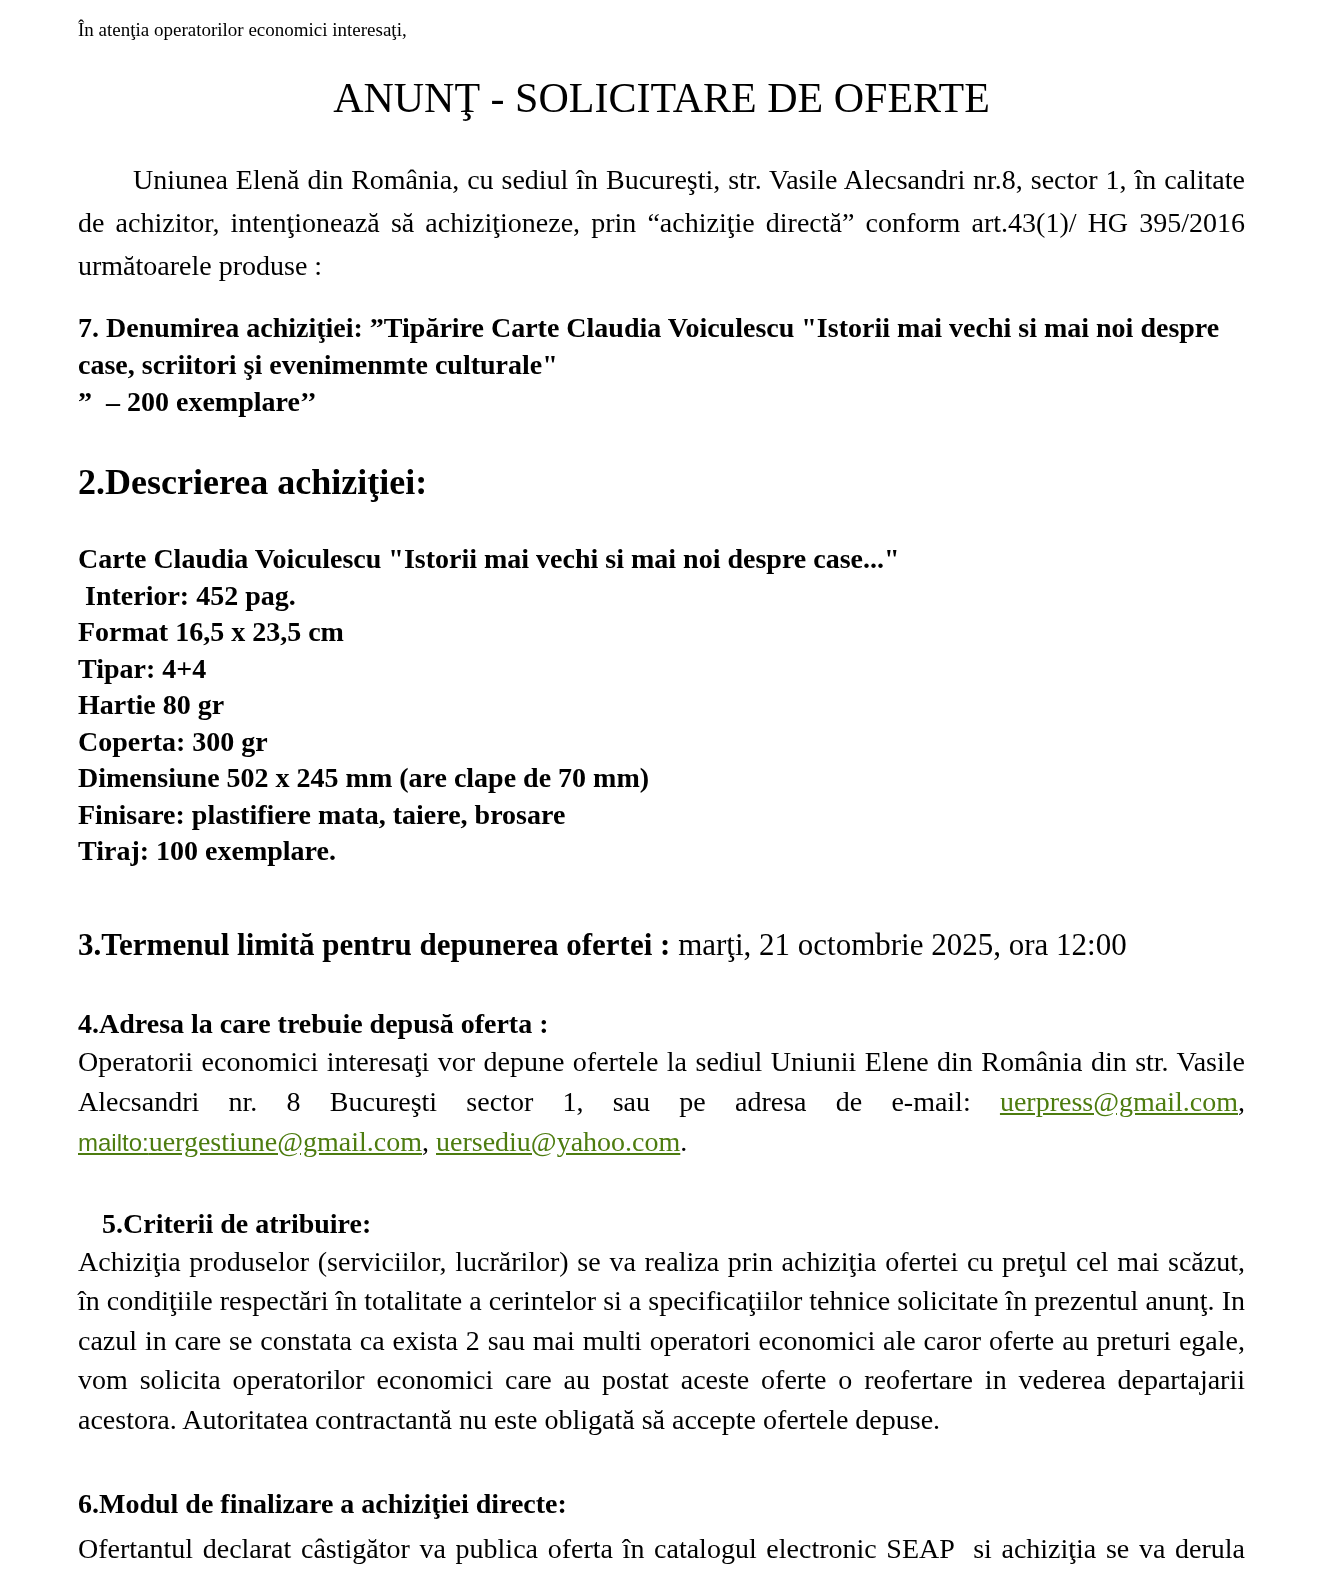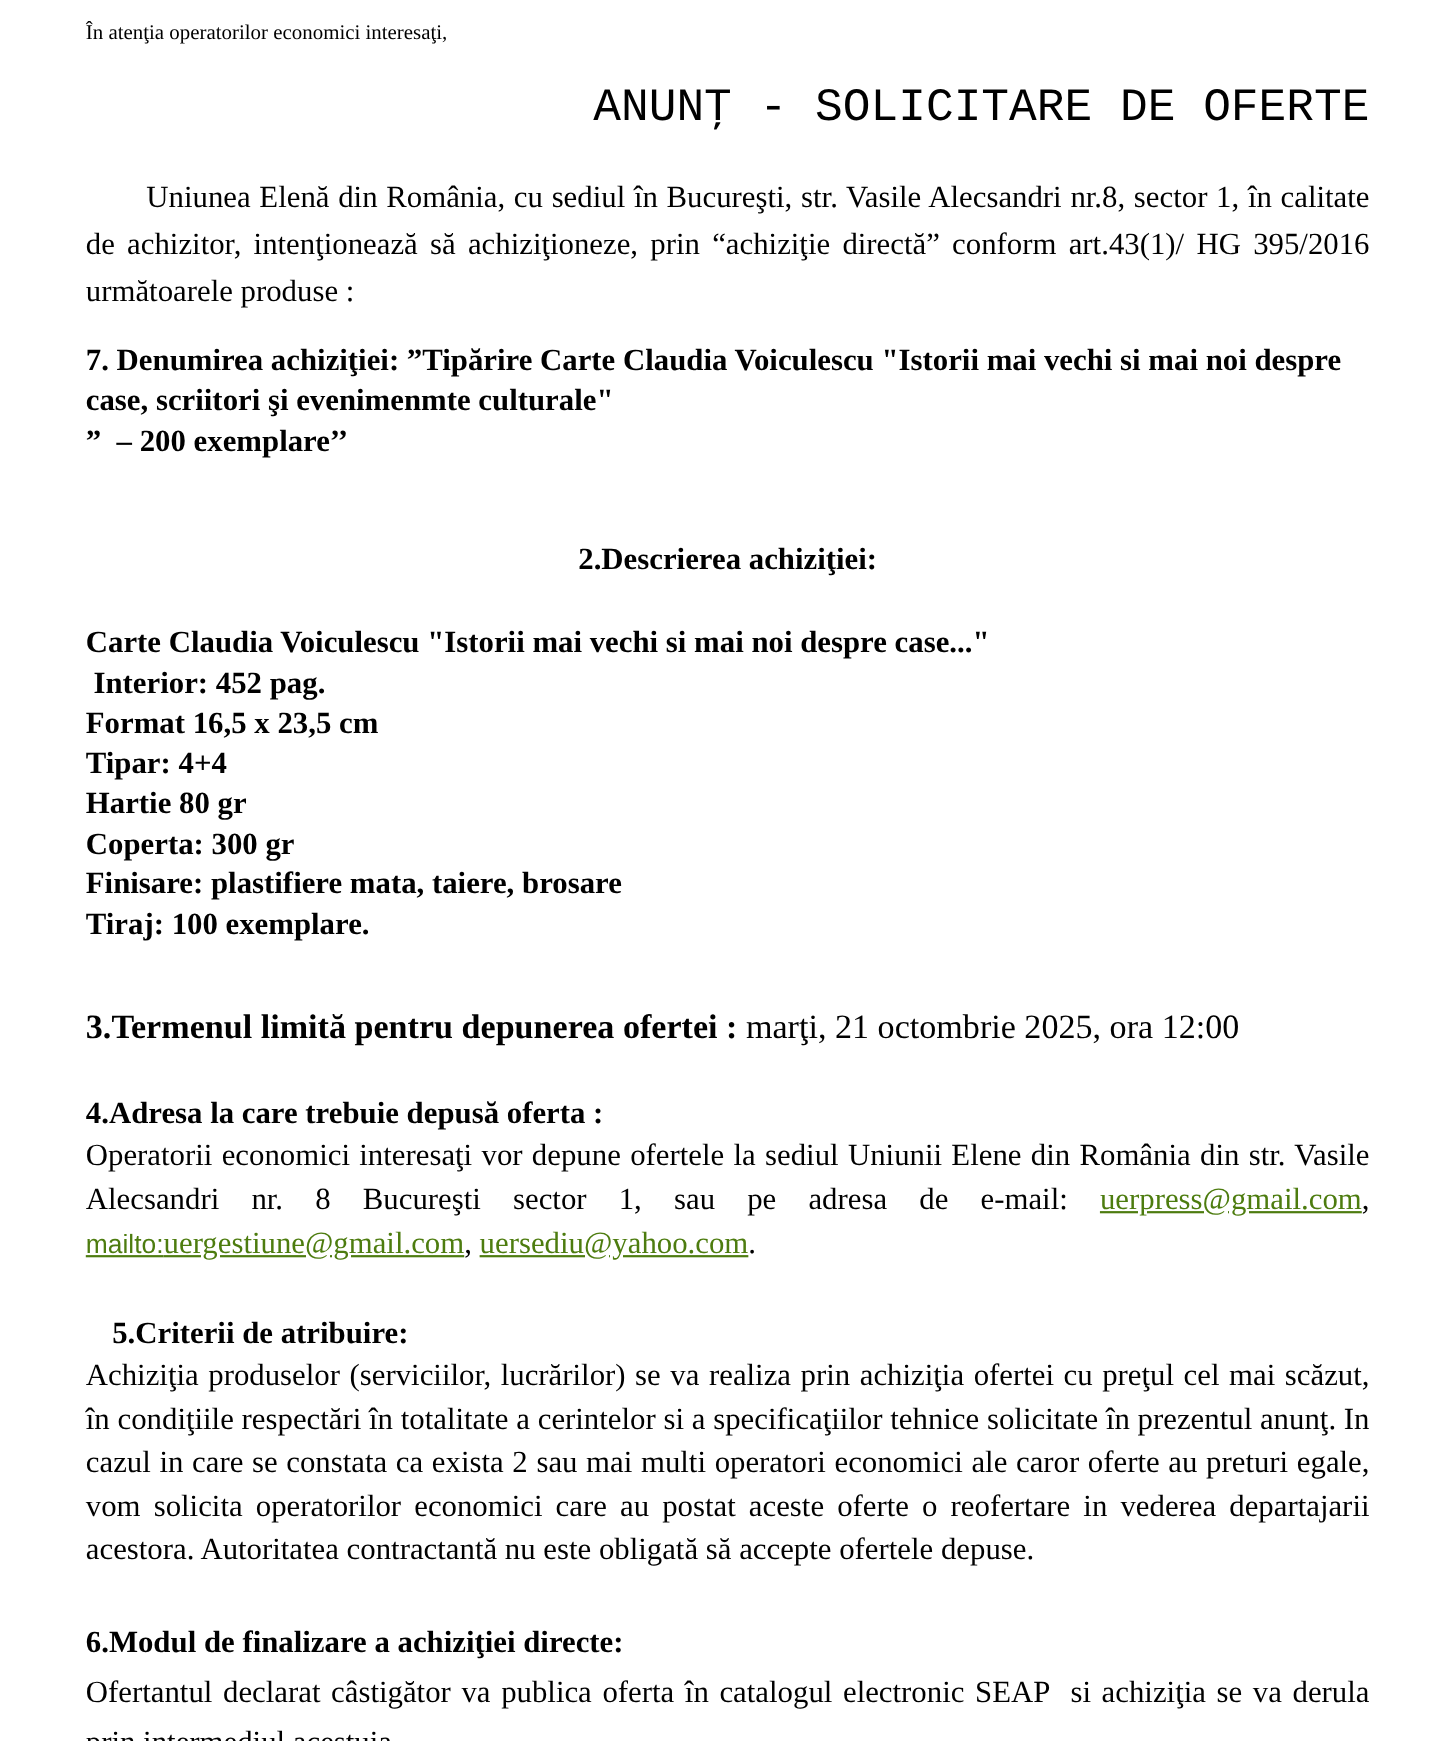--- a/index.html
+++ b/index.html
@@ -16,37 +16,36 @@
   p { margin: 0; }
   .b { font-weight: 700; }
   .pre { white-space: pre-wrap; }
 
   .intro { font-size: 19px; line-height: 36px; }
 
   .title {
     margin: 26px 0 0 0;
     font-size: 42px;
     font-weight: 400;
-    text-align: right;
+    text-align: center;
     line-height: 48px;
-    font-family: Liberation Mono, monospace;
   }
 
   .opening {
     margin-top: 36px;
     font-size: 28px;
     line-height: 43px;
     text-align: justify;
     text-indent: 55px;
   }
 
   .sec1 { margin-top: 22px; }
   .sec1 p { font-size: 28px; line-height: 37px; }
 
-  .sec2-head { margin-top: 70px; font-size: 28px; line-height: 37px; text-align: center; }
+  .sec2-head { margin-top: 44px; font-size: 36px; line-height: 37px; }
 
   .product { margin-top: 40px; }
   .product p { font-size: 28px; line-height: 36.5px; }
 
   .sec3 { margin-top: 56px; font-size: 31px; line-height: 37px; }
 
   .sec4-head { margin-top: 42px; font-size: 28px; line-height: 37px; }
   .sec4-body {
     font-size: 28px;
     line-height: 40px;
@@ -91,20 +90,21 @@
 
   <p class="sec2-head b">2.Descrierea achiziţiei:</p>
 
   <div class="product">
     <p class="b">Carte Claudia Voiculescu "Istorii mai vechi si mai noi despre case..."</p>
     <p class="b pre"> Interior: 452 pag.</p>
     <p class="b pre">Format 16,5 x 23,5 cm</p>
     <p class="b pre">Tipar: 4+4</p>
     <p class="b pre">Hartie 80 gr</p>
     <p class="b pre">Coperta: 300 gr</p>
+    <p class="b pre">Dimensiune 502 x 245 mm (are clape de 70 mm)</p>
     <p class="b pre">Finisare: plastifiere mata, taiere, brosare</p>
     <p class="b pre">Tiraj: 100 exemplare.</p>
   </div>
 
   <p class="sec3">
     <span class="b">3.Termenul limită pentru depunerea ofertei :</span>
     <span>marţi, 21 octombrie 2025, ora 12:00</span>
   </p>
 
   <div>

